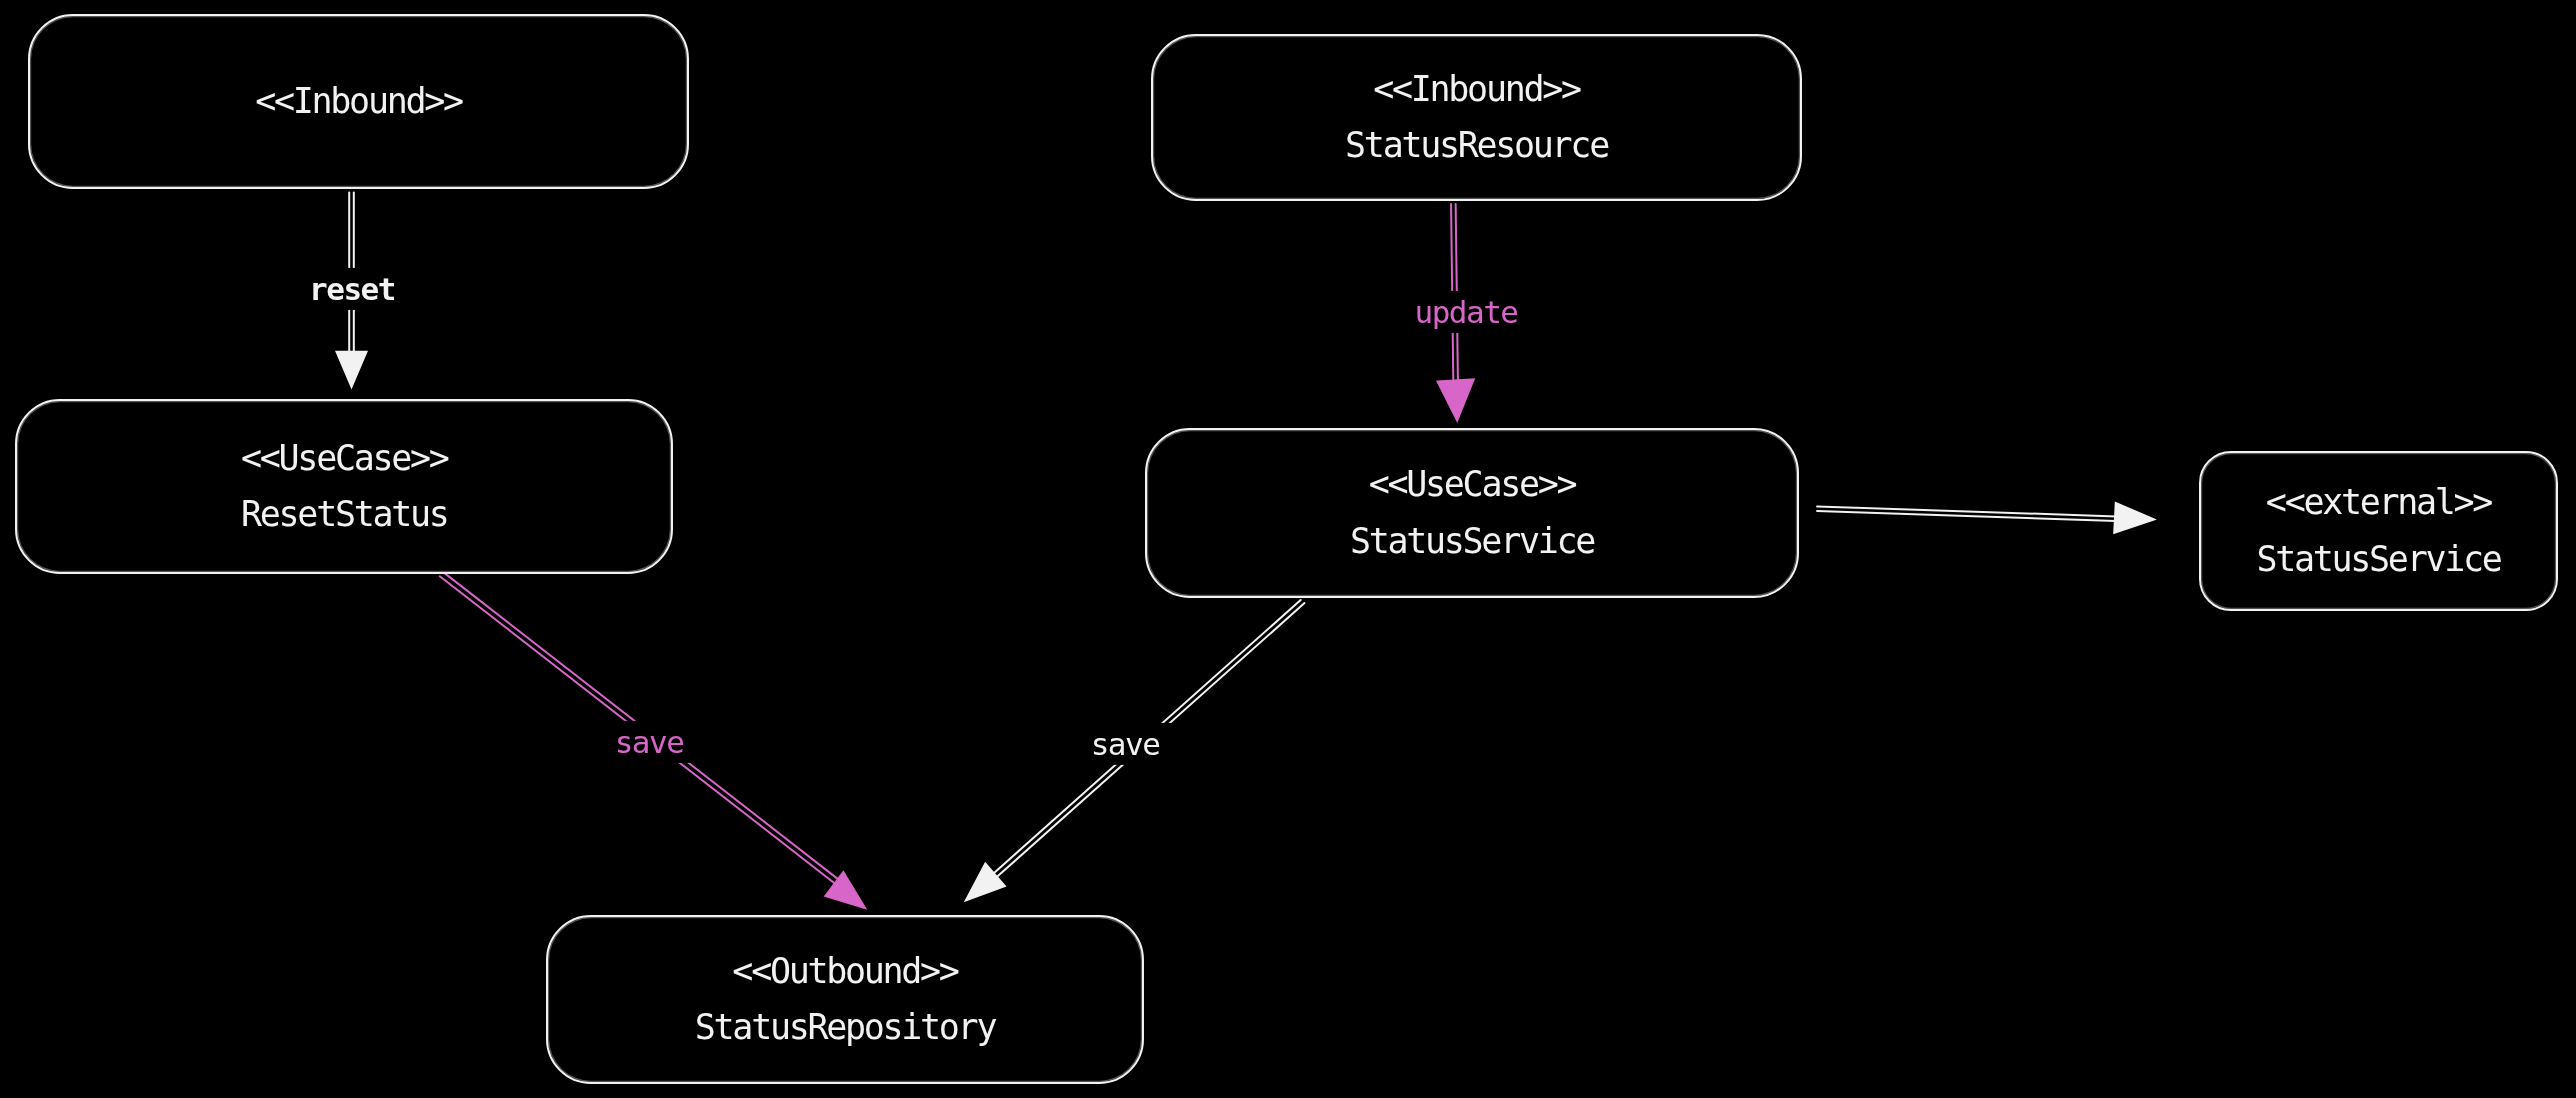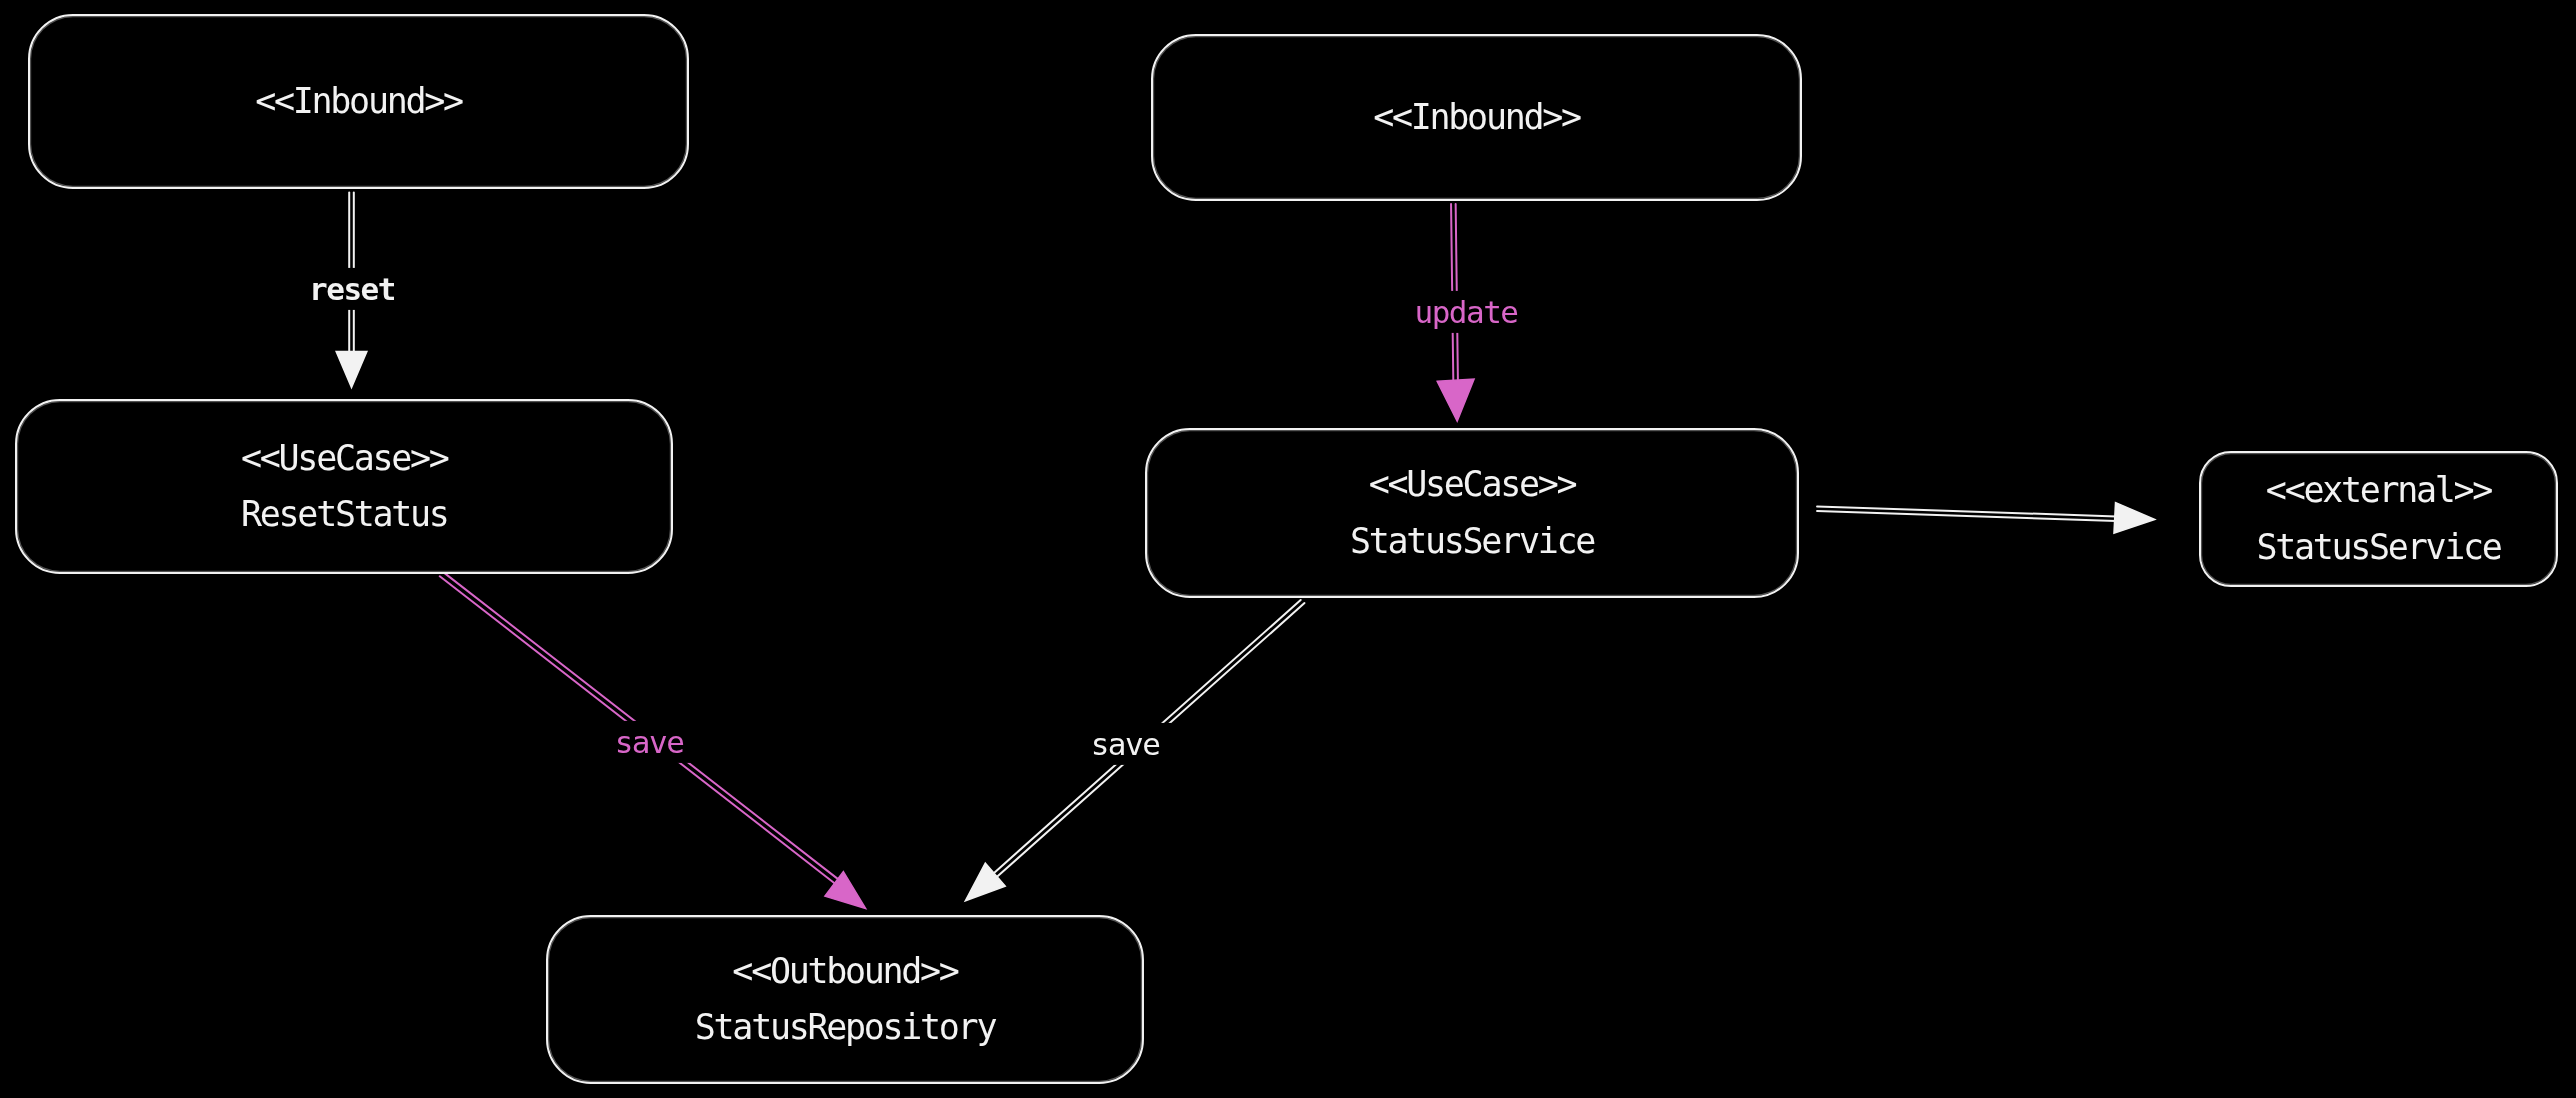--- a/index.html
+++ b/index.html
@@ -24,21 +24,21 @@
   .node .stereotype,.node .name{
     font-size:35px;
     letter-spacing:-2.3px;
     line-height:49px;
     white-space:nowrap;
   }
   #node-listener   {left:28px;  top:14px;   width:661px; height:175px; border-radius:45px;}
   #node-resource   {left:1151px;top:34px;   width:651px; height:167px; border-radius:45px;}
   #node-resetstatus{left:15.3px;  top:399px;  width:658px; height:175px; border-radius:45px;}
   #node-service    {left:1145px;top:428px;  width:654px; height:170px; border-radius:45px;}
-  #node-external   {left:2199px;top:451px;  width:359px; height:136px; border-radius:32px;}
+  #node-external   {left:2199px;top:451px;  width:359px; height:160px; border-radius:32px;}
   #node-repository {left:546px; top:915px; width:598px; height:169px; border-radius:45px;}
 
   .arrows{position:absolute;inset:0;width:100%;height:100%;pointer-events:none;}
   .edge-line{fill:none;stroke:var(--ink,#f2f2f2);stroke-width:2.6;stroke-linecap:round;}
   .edge-line.pink{stroke:var(--accent,#d866c8);}
   .edge-head{fill:var(--ink,#f2f2f2);stroke:var(--ink,#f2f2f2);stroke-width:2;}
   .edge-head.pink{fill:var(--accent,#d866c8);stroke:var(--accent,#d866c8);}
 
   .edge-label{
     position:absolute;
@@ -93,20 +93,21 @@
       <polygon class="edge-head" points="2808,677 2755,695 2757,655"></polygon>
     </g>
   </svg>
 
   <div class="node" id="node-listener">
     <span class="stereotype">&lt;&lt;Inbound&gt;&gt;</span>
   </div>
 
   <div class="node" id="node-resource">
     <span class="stereotype">&lt;&lt;Inbound&gt;&gt;</span>
+    <span class="name">StatusResource</span>
   </div>
 
   <div class="node" id="node-resetstatus">
     <span class="stereotype">&lt;&lt;UseCase&gt;&gt;</span>
     <span class="name">ResetStatus</span>
   </div>
 
   <div class="node" id="node-service">
     <span class="stereotype">&lt;&lt;UseCase&gt;&gt;</span>
     <span class="name">StatusService</span>

